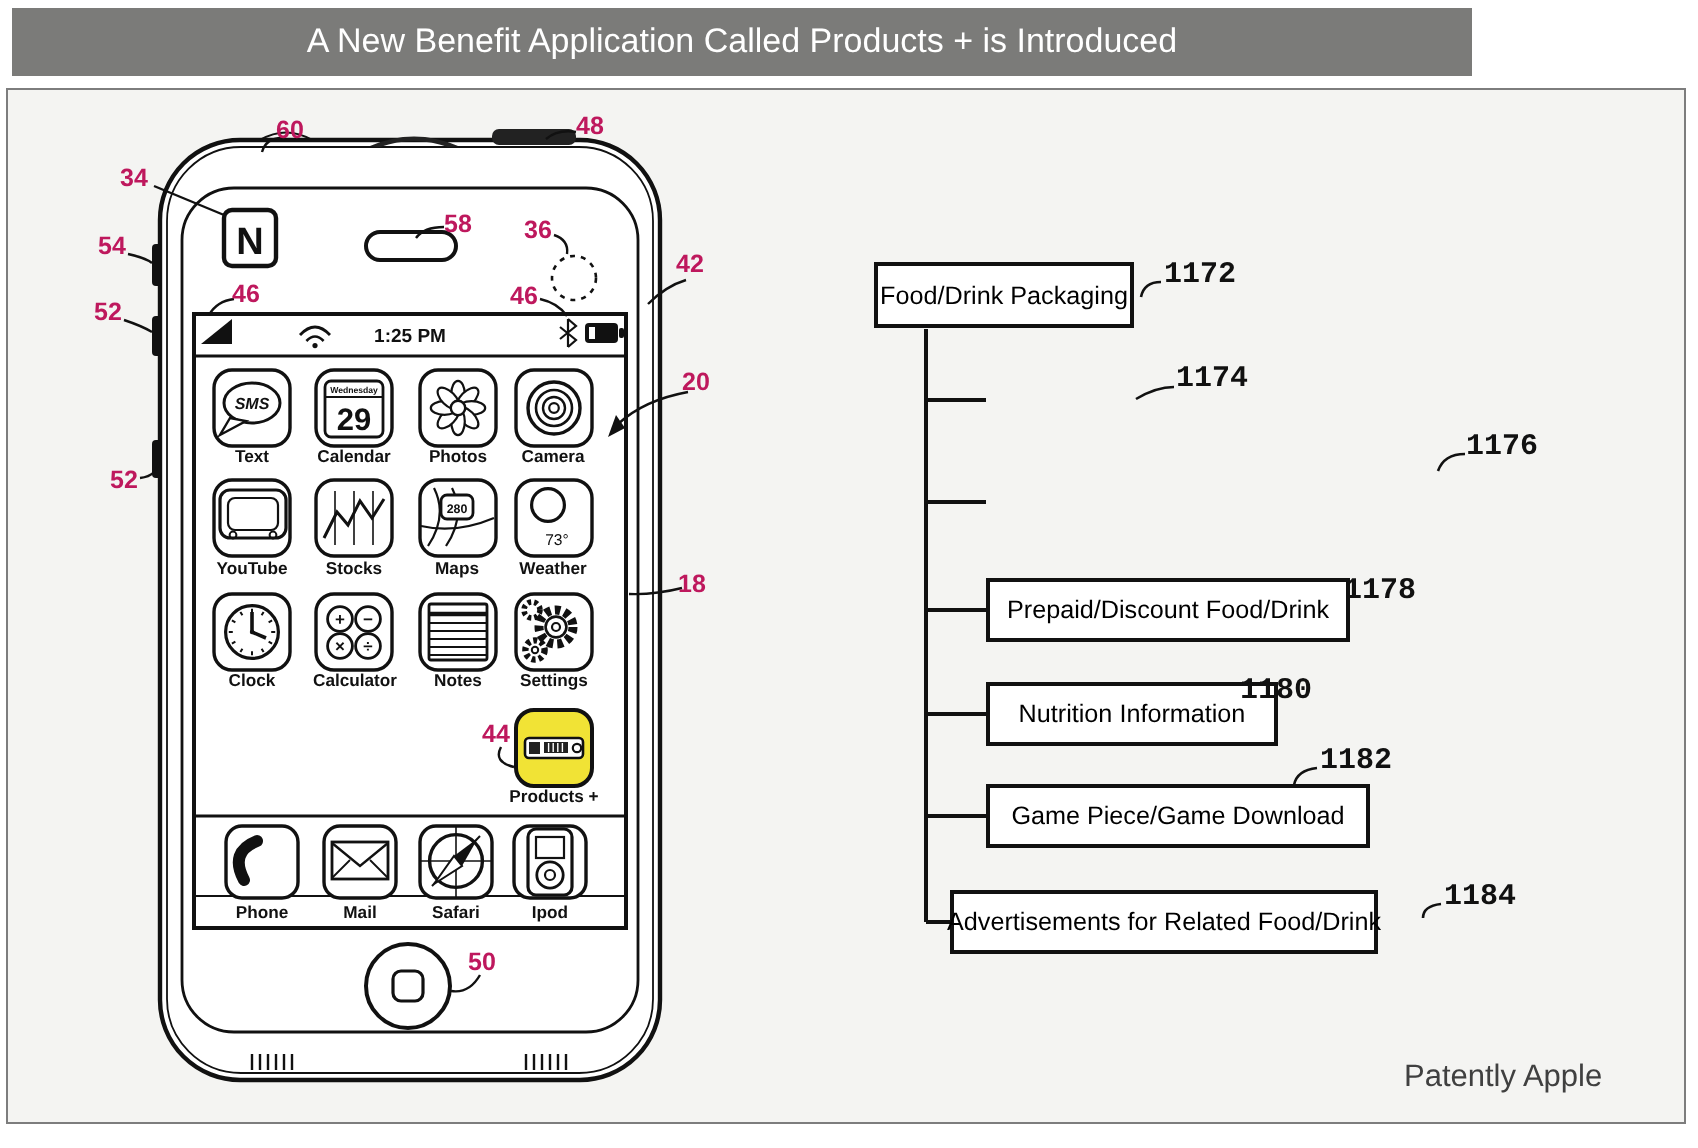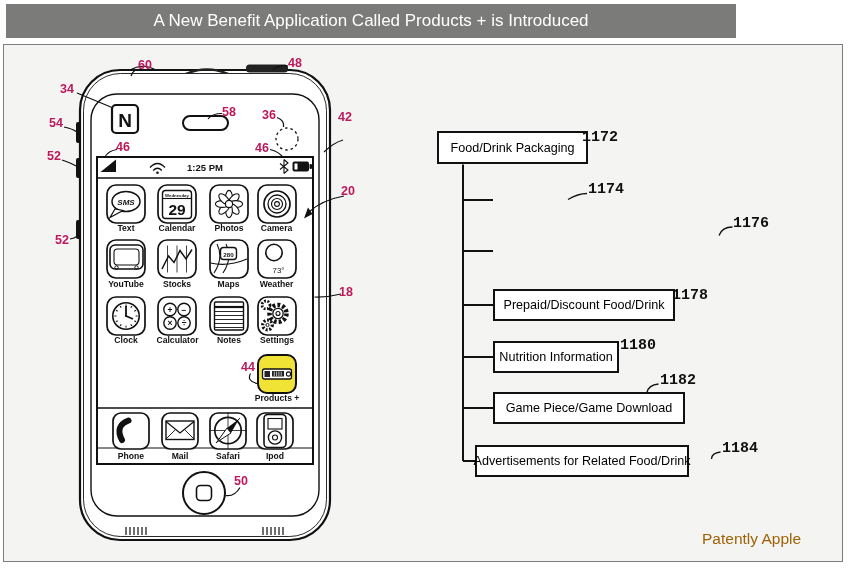--- a/index.html
+++ b/index.html
@@ -7,21 +7,21 @@
         font-family:"Liberation Sans",sans-serif;}
   .titlebar{position:absolute;left:6px;top:4px;width:730px;height:34px;background:#7b7b79;
         color:#fff;display:flex;align-items:center;justify-content:center;font-size:17px;z-index:1;}
   .content{position:absolute;left:3px;top:44px;width:838px;height:516px;background:#f4f4f2;
         border:1.5px solid #7d7d7d;z-index:0;}
   .overlay{position:absolute;left:0;top:0;z-index:2;}
   .fc-box{position:absolute;background:#fff;border:2px solid #111;display:flex;align-items:center;
         justify-content:center;font-size:12.6px;color:#000;white-space:nowrap;z-index:3;box-sizing:border-box;}
   .ref{position:absolute;font-weight:700;font-size:15px;color:#111;z-index:3;font-family:Liberation Mono, monospace;}
   .callout{position:absolute;font-weight:700;font-size:12.5px;color:#be185d;z-index:3;}
-  .credit{position:absolute;left:702px;top:530px;font-size:15.5px;color:#a16207;z-index:3;text-align:right;}
+  .credit{position:absolute;left:702px;top:530px;font-size:15.5px;color:#404040;z-index:3;text-align:right;}
   
   .t{stroke:none;fill:#111;font-family:"Liberation Sans",sans-serif;}
   .lbl{font-weight:bold;font-size:8.6px;text-anchor:middle;}
   .mid{text-anchor:middle;}
 </style>
 </head>
 <body>
 
 <div class="page">
 
@@ -312,27 +312,27 @@
       <path d="M580.5,141 Q572,141 570.5,148.5"></path>
       <path d="M587,193.5 Q578,193.5 568,199.5"></path>
       <path d="M732.5,227 Q722,227 719,235.5"></path>
       <path d="M670.5,298.5 Q661.5,299 660.5,305.5"></path>
       <path d="M618.5,348.5 Q609,349.5 613.5,355"></path>
       <path d="M658.5,384 Q648.5,385 647,392.5"></path>
       <path d="M720.5,452 Q711.5,453 711.5,459"></path>
     </g>
   </svg>
 
-  <div class="fc-box" style="left:437px;top:131px;width:151px;height:33px">
+  <div class="fc-box" style="left:437px;top:131px;width:130px;height:33px">
     <span>Food/Drink Packaging</span>
   </div>
   <div class="fc-box" style="left:493px;top:289px;width:182px;height:32px">
     <span>Prepaid/Discount Food/Drink</span>
   </div>
-  <div class="fc-box" style="left:493px;top:341px;width:126px;height:32px">
+  <div class="fc-box" style="left:493px;top:341px;width:146px;height:32px">
     <span>Nutrition Information</span>
   </div>
   <div class="fc-box" style="left:493px;top:392px;width:192px;height:32px">
     <span>Game Piece/Game Download</span>
   </div>
   <div class="fc-box" style="left:475px;top:445px;width:214px;height:32px">
     <span>Advertisements for Related Food/Drink</span>
   </div>
 
   <div class="ref" style="left:582px;top:129px">1172</div>
@@ -344,21 +344,21 @@
   <div class="ref" style="left:722px;top:440px">1184</div>
 
   <div class="callout" style="left:138px;top:58px">60</div>
   <div class="callout" style="left:288px;top:56px">48</div>
   <div class="callout" style="left:60px;top:82px">34</div>
   <div class="callout" style="left:49px;top:116px">54</div>
   <div class="callout" style="left:47px;top:149px">52</div>
   <div class="callout" style="left:55px;top:233px">52</div>
   <div class="callout" style="left:222px;top:105px">58</div>
   <div class="callout" style="left:262px;top:108px">36</div>
-  <div class="callout" style="left:338px;top:110px">42</div>
+  <div class="callout" style="left:338px;top:125px">42</div>
   <div class="callout" style="left:116px;top:140px">46</div>
   <div class="callout" style="left:255px;top:141px">46</div>
   <div class="callout" style="left:341px;top:184px">20</div>
   <div class="callout" style="left:339px;top:285px">18</div>
   <div class="callout" style="left:241px;top:360px">44</div>
   <div class="callout" style="left:234px;top:474px">50</div>
 
   <div class="credit">Patently Apple</div>
 
 </div>

